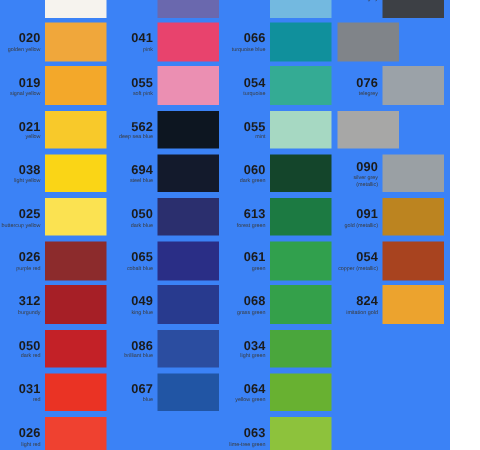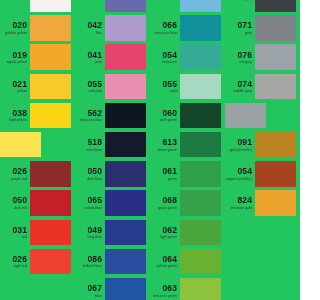--- a/index.html
+++ b/index.html
@@ -18,21 +18,21 @@
 
   #chart {
     position: absolute;
     left: 0;
     top: 0;
     width: 300px;
     height: 300px;
     display: flex;
     flex-direction: row;
     align-items: flex-start;
-    background: #22c55e;
+    background: #3b82f6;
   }
 
   .column {
     width: 75px;
     display: flex;
     flex-direction: column;
     
     margin-top: -14px;
   }
 
@@ -117,31 +117,42 @@
         <div class="chip" style="background: rgb(248, 201, 42);"></div>
       </div>
       <div class="swatch-row">
         <div class="labels">
           <div class="code">038</div>
           <div class="cname">light yellow</div>
         </div>
         <div class="chip" style="background: rgb(250, 213, 22);"></div>
       </div>
       <div class="swatch-row">
+        <div class="labels">
+          <div class="code">025</div>
+          <div class="cname">buttercup yellow</div>
+        </div>
         <div class="chip" style="background: rgb(251, 226, 81);"></div>
       </div>
       <div class="swatch-row">
         <div class="labels">
           <div class="code">026</div>
           <div class="cname">purple red</div>
         </div>
         <div class="chip" style="background: rgb(140, 43, 44);"></div>
       </div>
       <div class="swatch-row">
         <div class="labels">
+          <div class="code">312</div>
+          <div class="cname">burgundy</div>
+        </div>
+        <div class="chip" style="background: rgb(166, 31, 38);"></div>
+      </div>
+      <div class="swatch-row">
+        <div class="labels">
           <div class="code">050</div>
           <div class="cname">dark red</div>
         </div>
         <div class="chip" style="background: rgb(195, 33, 39);"></div>
       </div>
       <div class="swatch-row">
         <div class="labels">
           <div class="code">031</div>
           <div class="cname">red</div>
         </div>
@@ -158,27 +169,20 @@
     <div class="column">
       <div class="swatch-row">
         <div class="labels">
           <div class="code"></div>
           <div class="cname">lavender</div>
         </div>
         <div class="chip" style="background: rgb(106, 104, 174);"></div>
       </div>
       <div class="swatch-row">
         <div class="labels">
-          <div class="code">042</div>
-          <div class="cname">lilac</div>
-        </div>
-        <div class="chip" style="background: rgb(176, 155, 205);"></div>
-      </div>
-      <div class="swatch-row">
-        <div class="labels">
           <div class="code">041</div>
           <div class="cname">pink</div>
         </div>
         <div class="chip" style="background: rgb(232, 67, 109);"></div>
       </div>
       <div class="swatch-row">
         <div class="labels">
           <div class="code">055</div>
           <div class="cname">soft pink</div>
         </div>
@@ -186,21 +190,21 @@
       </div>
       <div class="swatch-row">
         <div class="labels">
           <div class="code">562</div>
           <div class="cname">deep sea blue</div>
         </div>
         <div class="chip" style="background: rgb(13, 22, 33);"></div>
       </div>
       <div class="swatch-row">
         <div class="labels">
-          <div class="code">518</div>
+          <div class="code">694</div>
           <div class="cname">steel blue</div>
         </div>
         <div class="chip" style="background: rgb(19, 26, 44);"></div>
       </div>
       <div class="swatch-row">
         <div class="labels">
           <div class="code">050</div>
           <div class="cname">dark blue</div>
         </div>
         <div class="chip" style="background: rgb(43, 47, 110);"></div>
@@ -286,21 +290,21 @@
       </div>
       <div class="swatch-row">
         <div class="labels">
           <div class="code">068</div>
           <div class="cname">grass green</div>
         </div>
         <div class="chip" style="background: rgb(52, 160, 74);"></div>
       </div>
       <div class="swatch-row">
         <div class="labels">
-          <div class="code">062</div>
+          <div class="code">034</div>
           <div class="cname">light green</div>
         </div>
         <div class="chip" style="background: rgb(74, 166, 60);"></div>
       </div>
       <div class="swatch-row">
         <div class="labels">
           <div class="code">064</div>
           <div class="cname">yellow green</div>
         </div>
         <div class="chip" style="background: rgb(104, 177, 49);"></div>
@@ -315,41 +319,37 @@
     </div>
     <div class="column">
       <div class="swatch-row">
         <div class="labels">
           <div class="code"></div>
           <div class="cname">dark grey</div>
         </div>
         <div class="chip" style="background: rgb(61, 64, 69);"></div>
       </div>
       <div class="swatch-row">
-        <div class="labels">
-          <div class="code">071</div>
-          <div class="cname">grey</div>
-        </div>
         <div class="chip" style="background: rgb(128, 132, 137);"></div>
       </div>
       <div class="swatch-row">
         <div class="labels">
           <div class="code">076</div>
           <div class="cname">telegrey</div>
         </div>
         <div class="chip" style="background: rgb(155, 162, 168);"></div>
       </div>
       <div class="swatch-row">
-        <div class="labels">
-          <div class="code">074</div>
-          <div class="cname">middle grey</div>
-        </div>
         <div class="chip" style="background: rgb(167, 167, 166);"></div>
       </div>
       <div class="swatch-row">
+        <div class="labels">
+          <div class="code">090</div>
+          <div class="cname">silver grey (metallic)</div>
+        </div>
         <div class="chip" style="background: rgb(154, 160, 164);"></div>
       </div>
       <div class="swatch-row">
         <div class="labels">
           <div class="code">091</div>
           <div class="cname">gold (metallic)</div>
         </div>
         <div class="chip" style="background: rgb(188, 132, 32);"></div>
       </div>
       <div class="swatch-row">

